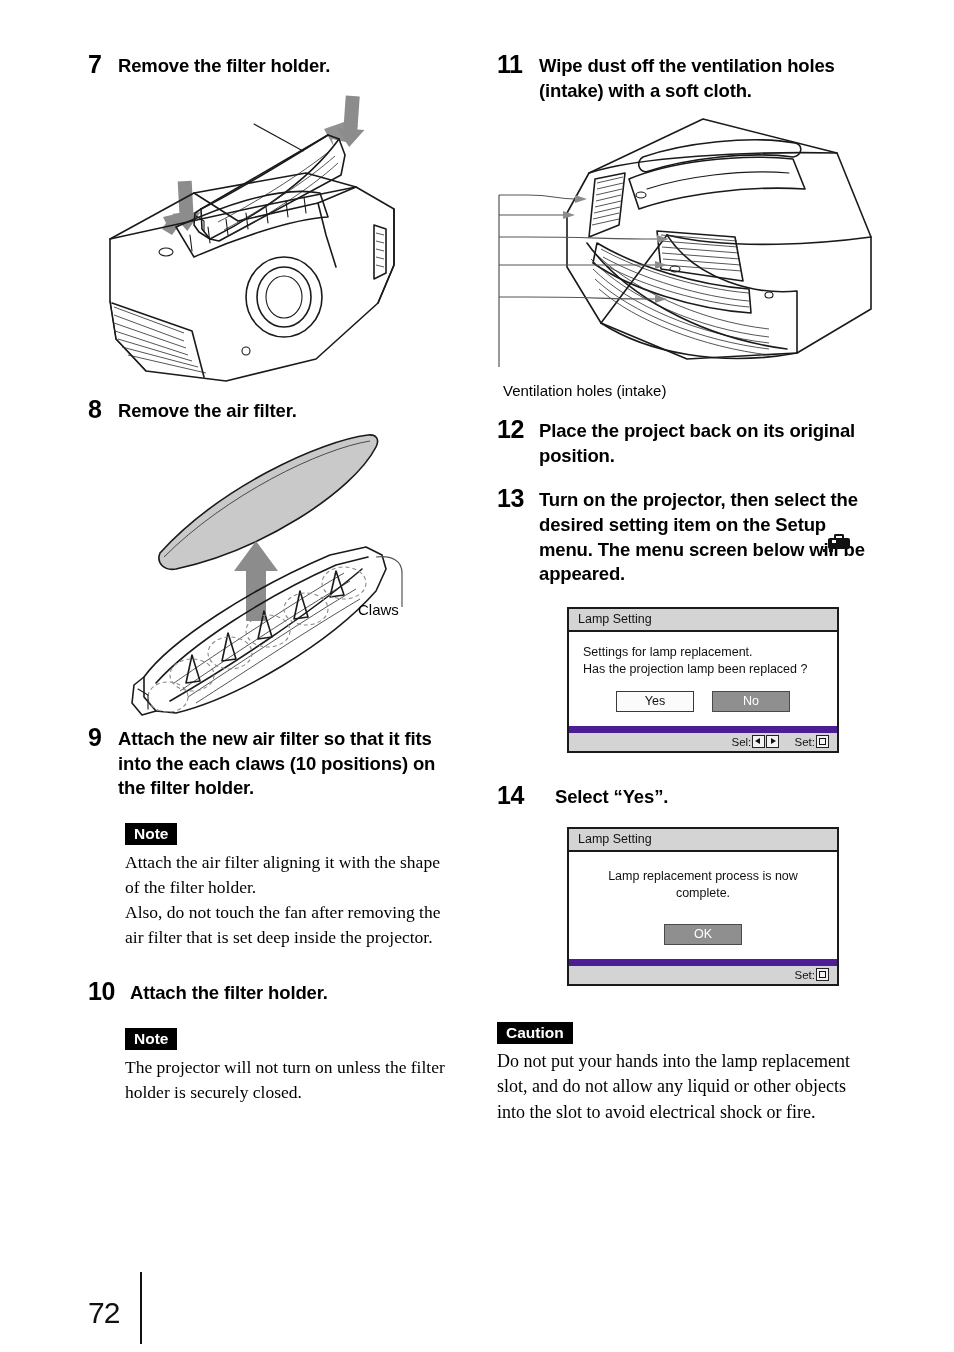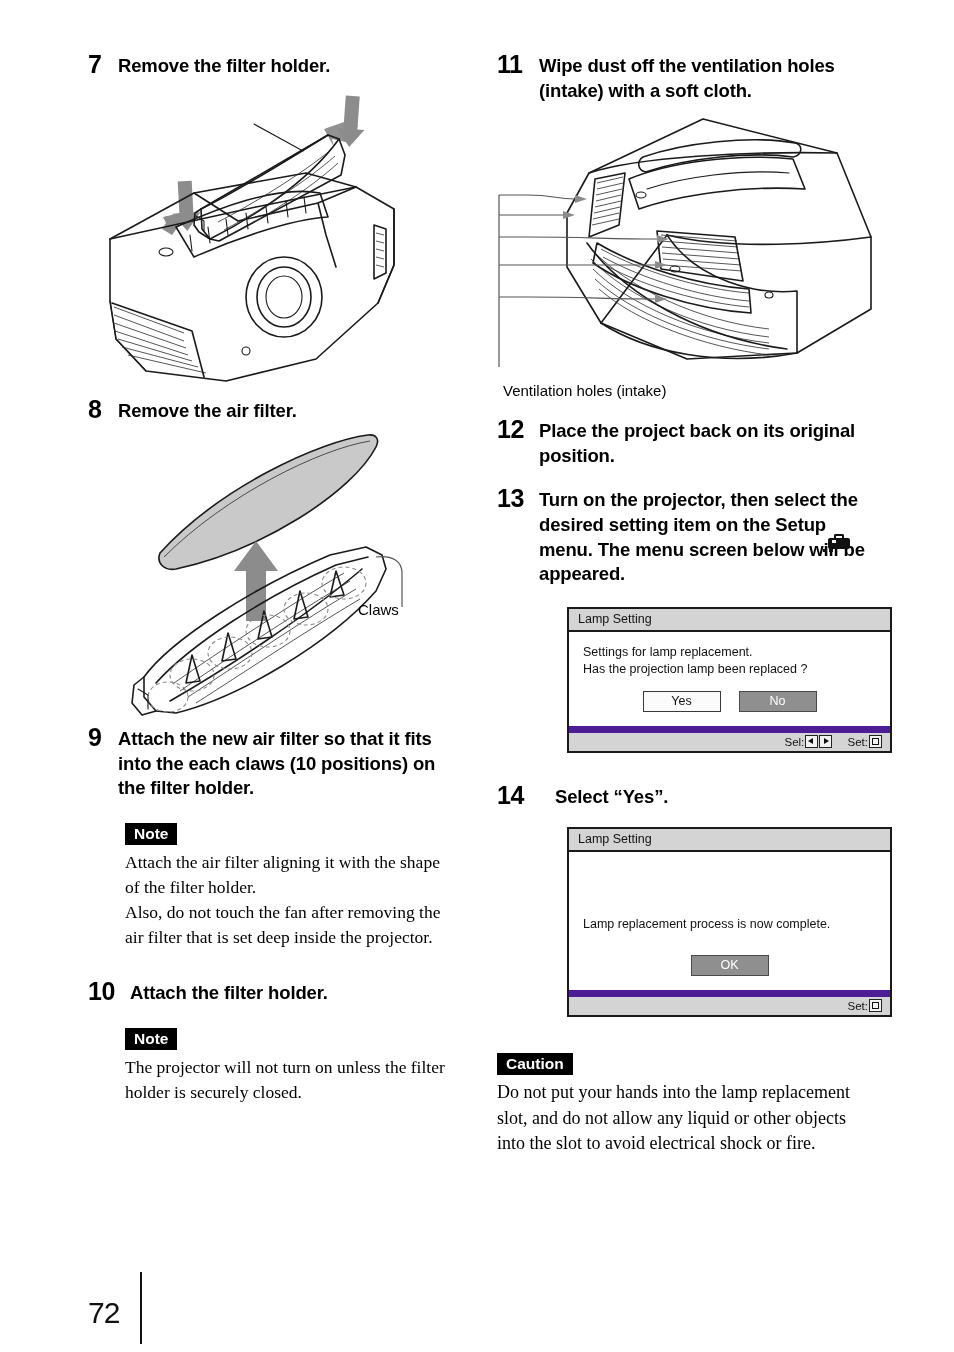--- a/index.html
+++ b/index.html
@@ -117,21 +117,21 @@
   .caption {
     font-size: 15px;
     font-family: "Liberation Sans", sans-serif;
     white-space: nowrap;
   }
 
   
   .osd {
     border: 2px solid #1a1a1a;
     background: #fdba74;
-    width: 325px;
+    width: 272px;
     font-family: "Liberation Sans", sans-serif;
     box-sizing: border-box;
   }
   .osd-title {
     background: #d4d4d4;
     border-bottom: 2px solid #1a1a1a;
     font-size: 12.5px;
     padding: 3px 0 4px 9px;
     color: #111;
   }
@@ -435,21 +435,21 @@
     </div>
 
     <div class="step" style="margin-top:30px;gap:16px;">
       <div class="step-num w2">14</div>
       <div class="step-text">Select “Yes”.</div>
     </div>
 
     <div class="osd" style="margin-top:18px; margin-left:70px;">
       <div class="osd-title">Lamp Setting</div>
       <div class="osd-body" style="padding-top:16px;">
-        <div class="osd-line" style="text-align:left;margin-top:48px;">Lamp replacement process is now complete.</div>
+        <div class="osd-line" style="text-align:center;">Lamp replacement process is now complete.</div>
         <div class="osd-buttons" style="margin-top:22px;">
           <div class="osd-btn sel">OK</div>
         </div>
       </div>
       <div class="osd-footer">
         <span class="footer-seg"><span>Set:</span><span class="key-glyph enter"></span></span>
       </div>
     </div>
 
     <div style="margin-top:36px;">

